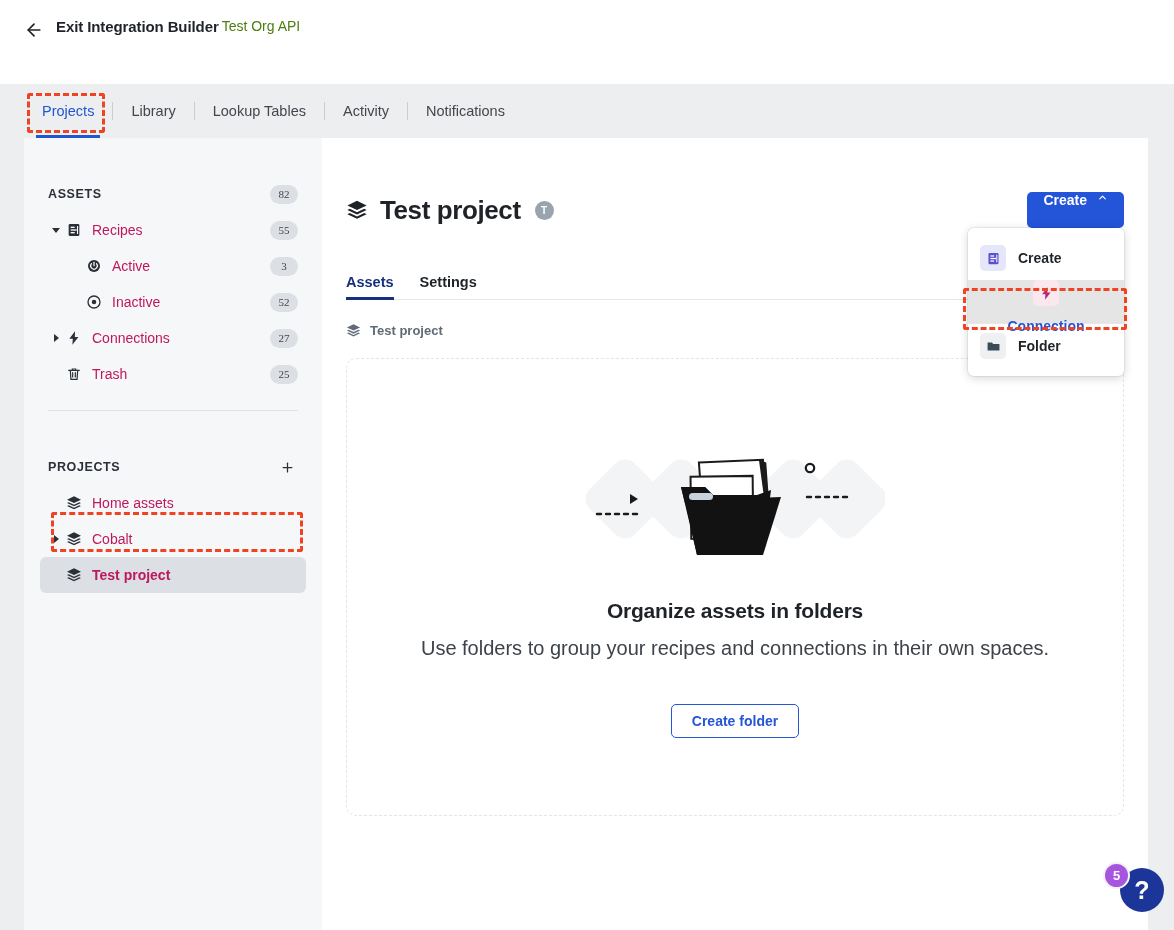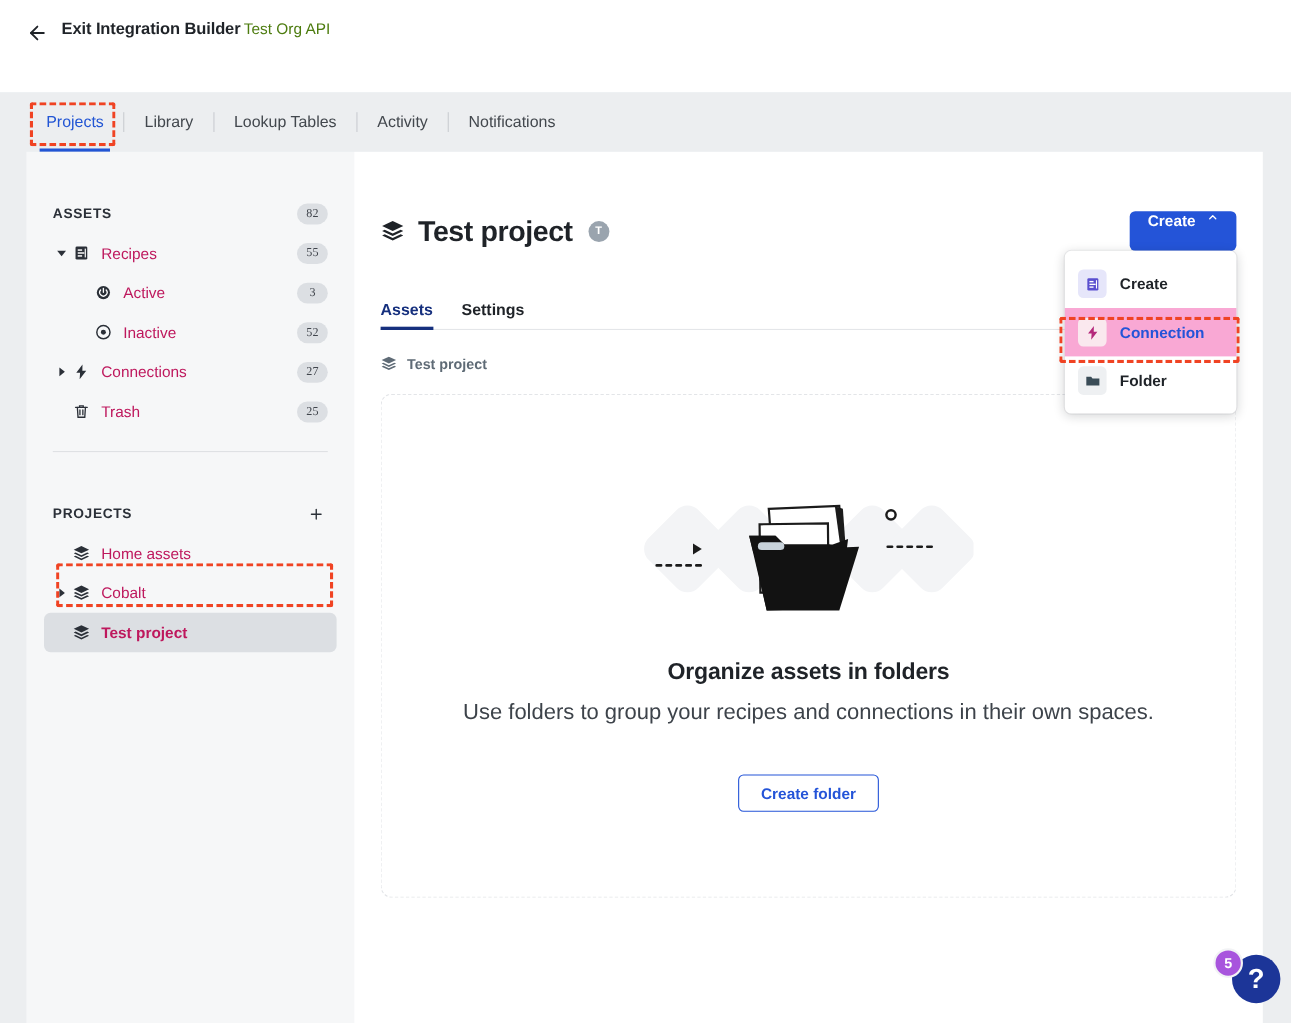--- a/index.html
+++ b/index.html
@@ -113,21 +113,21 @@
     position: absolute; right: 0; top: 48px; width: 156px;
     background: #fff; border-radius: 6px; padding: 8px 0;
     box-shadow: 0 2px 10px rgba(16,22,26,.18), 0 0 0 1px rgba(16,22,26,.06);
     z-index: 20;
   }
   .dd-item {
     display: flex; align-items: center; gap: 12px; height: 44px;
     padding: 0 12px; cursor: pointer; font-size: 14px; color: #1f2328;
     font-weight: 700;
   }
-  .dd-item.hovered { background: #f9a8d4; color: #2454d8; }
+  .dd-item.hovered { background: #e5e5e5; color: #2454d8; flex-direction: column; }
   .dd-ico {
     width: 26px; height: 26px; border-radius: 5px; display: flex;
     align-items: center; justify-content: center; flex: 0 0 26px;
   }
   .dd-ico.recipe { background: #e6e6fa; color: #5a4fcf; }
   .dd-ico.conn { background: #fae8ee; color: #b5287b; }
   .dd-ico.folder { background: #eef0f2; color: #3a4c57; }
 
   
   .subtabs { display: flex; align-items: flex-end; gap: 26px; height: 36px;

